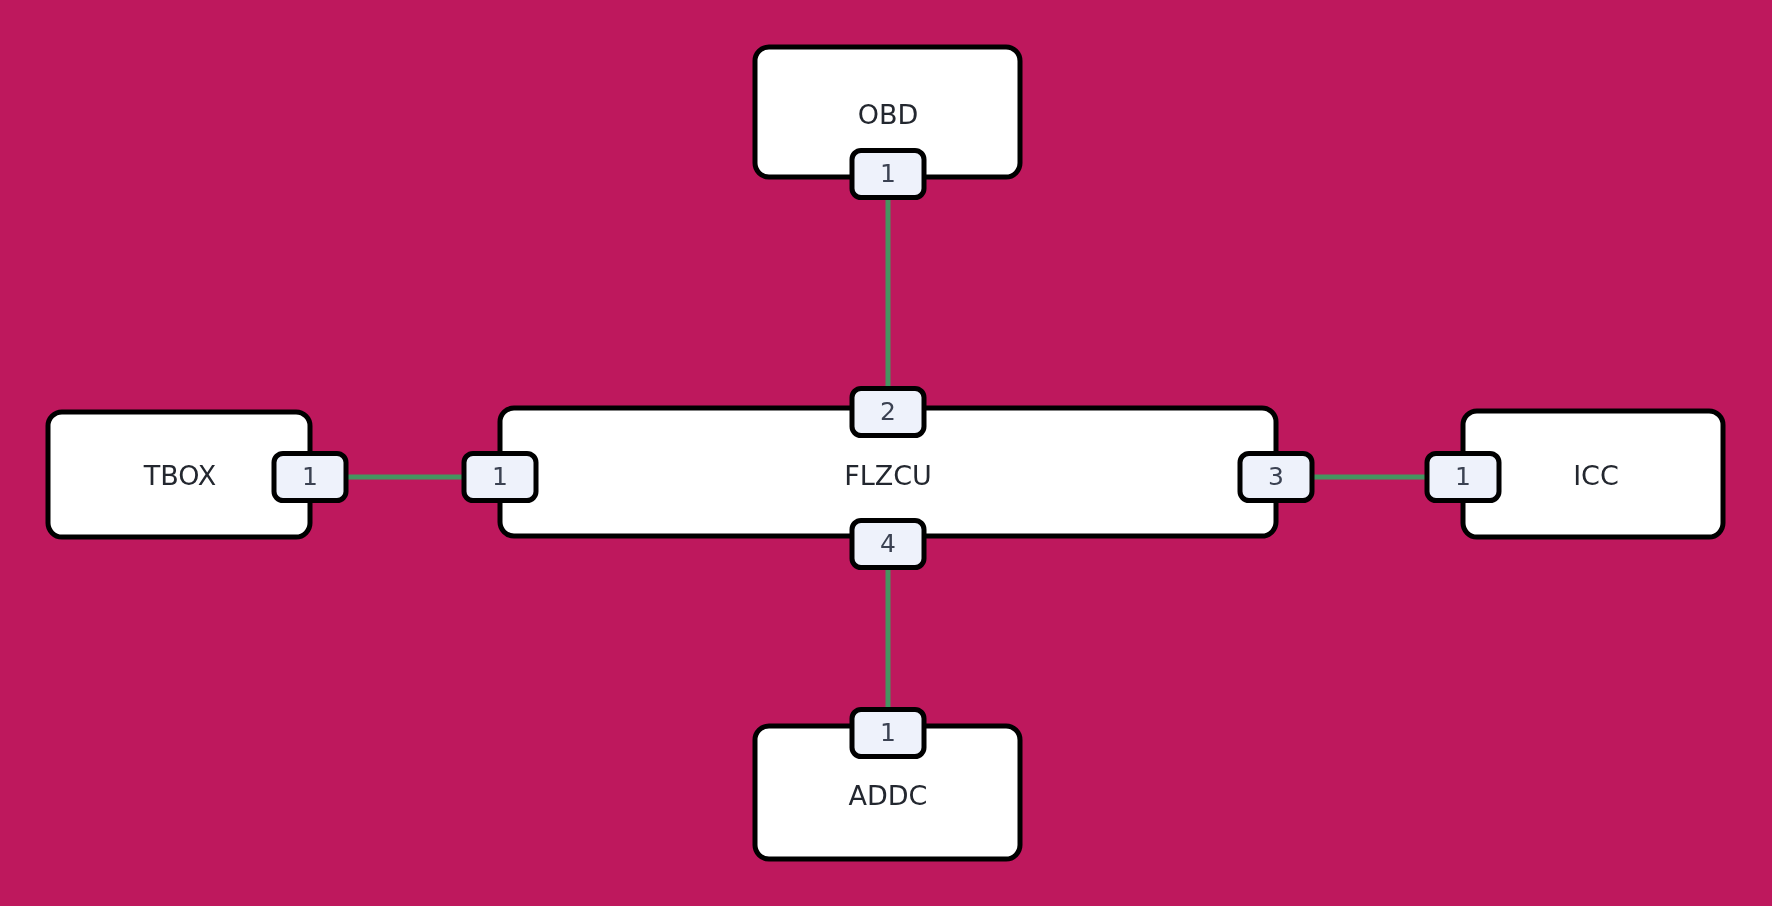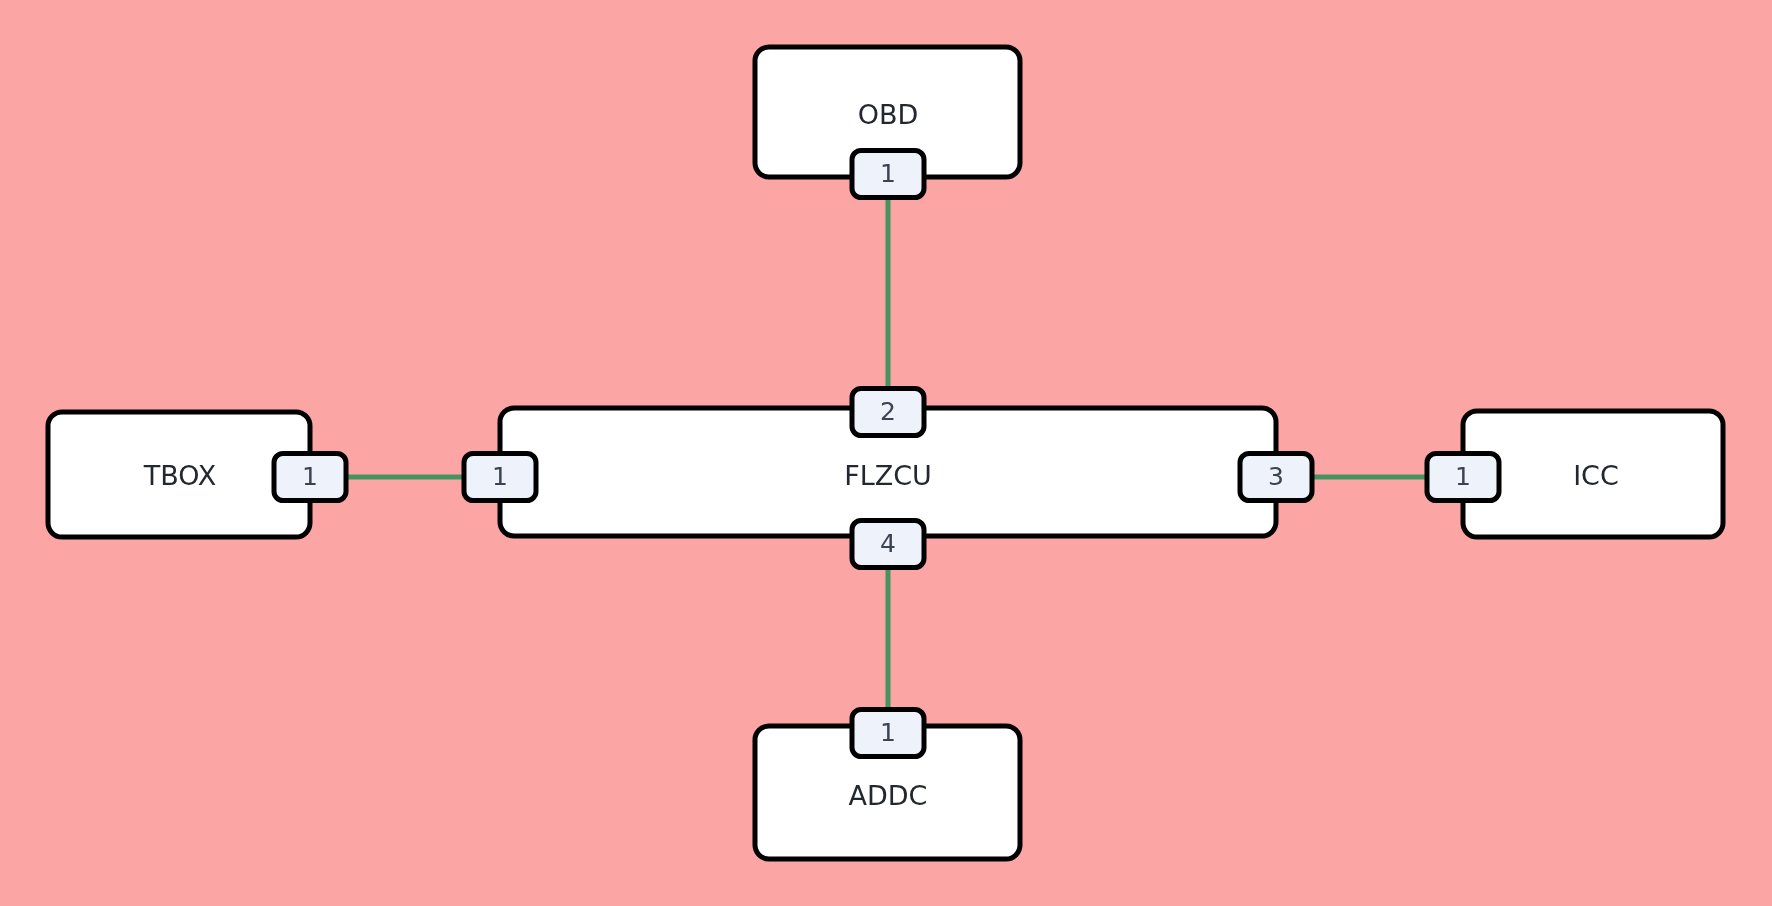--- a/index.html
+++ b/index.html
@@ -8,21 +8,21 @@
     padding: 0;
     background: #ffffff;
   }
   body {
     font-family: "DejaVu Sans", "Liberation Sans", sans-serif;
   }
   #canvas {
     position: relative;
     width: 1772px;
     height: 906px;
-    background: #fca5a5;
+    background: #be185d;
     overflow: hidden;
   }
   svg.diagram {
     position: absolute;
     top: 0;
     left: 0;
     width: 1772px;
     height: 906px;
     display: block;
   }

